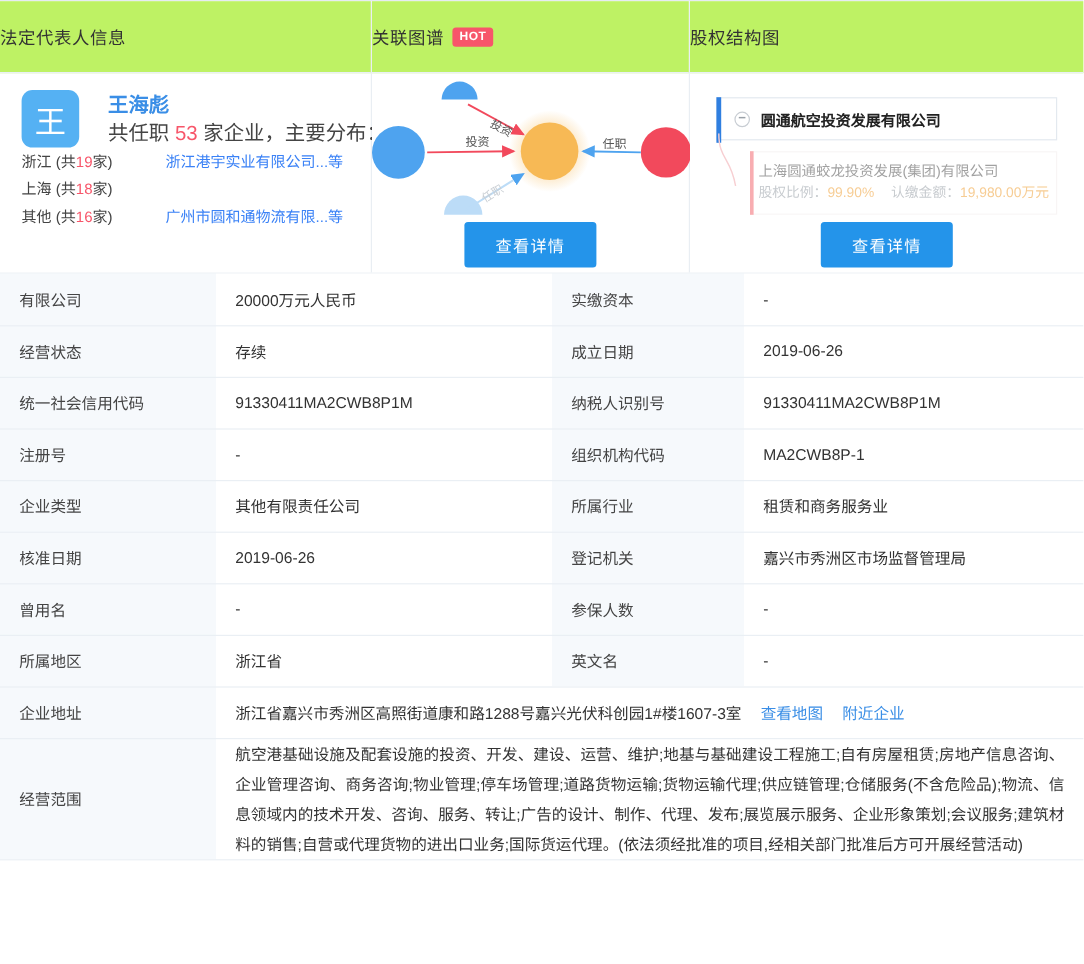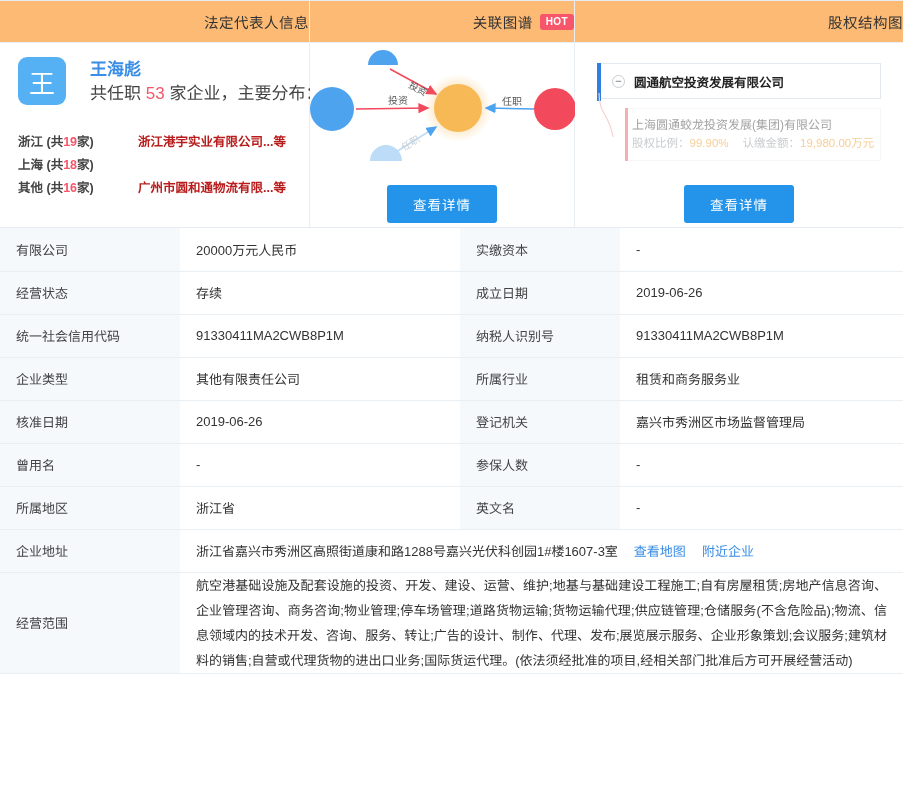--- a/index.html
+++ b/index.html
@@ -25,26 +25,26 @@
     position: relative;
     display: flex;
     flex-direction: column;
     background: #fff;
   }
   .panel.p1 { width: 310px; border-right: 1px solid #e9eef3; }
   .panel.p2 { width: 265px; border-right: 1px solid #e9eef3; }
   .panel.p3 { flex: 1; }
 
   .panel-head {
-    height: 42px;
-    background: #fdba74;
+    height: 60px;
+    background: #bef264;
     border-bottom: 1px solid #eaf0f6;
     display: flex;
     align-items: center;
-    justify-content: flex-end;
+    justify-content: flex-start;
     gap: 7px;
   }
   .panel-title {
     font-size: 14.5px;
     color: #333;
     letter-spacing: .5px;
   }
   .hot-badge {
     background: #f7566a;
     color: #fff;
@@ -78,31 +78,31 @@
     cursor: pointer;
   }
   .rep-sub {
     font-size: 17px;
     color: #444;
     margin-top: 4px;
     line-height: 17px;
     white-space: nowrap;
   }
   .rep-sub .cnt { color: #f7566a; }
-  .dist-list { margin-top: 26px; padding-left: 18px; font-weight: bold; }
+  .dist-list { margin-top: 1px; padding-left: 18px; }
   .dist-row {
     display: flex;
     font-size: 12.5px;
     line-height: 23px;
     color: #444;
     white-space: nowrap;
   }
   .dist-region { width: 120px; flex: 0 0 120px; }
   .dist-region .num { color: #f7566a; }
-  .dist-comp { color: #b91c1c; }
+  .dist-comp { color: #3b82f6; }
 
   
   .graph-wrap { position: relative; width: 265px; height: 130px; }
   .graph-wrap svg { position: absolute; left: 0; top: 0; }
   .btn-primary {
     position: absolute;
     left: 50%;
     transform: translateX(-50%);
     bottom: 4px;
     background: #2494ea;
@@ -342,20 +342,26 @@
         <td class="label second">成立日期</td>
         <td class="value">2019-06-26</td>
       </tr>
       <tr>
         <td class="label">统一社会信用代码</td>
         <td class="value first">91330411MA2CWB8P1M</td>
         <td class="label second">纳税人识别号</td>
         <td class="value">91330411MA2CWB8P1M</td>
       </tr>
       <tr>
+        <td class="label">注册号</td>
+        <td class="value first">-</td>
+        <td class="label second">组织机构代码</td>
+        <td class="value">MA2CWB8P-1</td>
+      </tr>
+      <tr>
         <td class="label">企业类型</td>
         <td class="value first">其他有限责任公司</td>
         <td class="label second">所属行业</td>
         <td class="value">租赁和商务服务业</td>
       </tr>
       <tr>
         <td class="label">核准日期</td>
         <td class="value first">2019-06-26</td>
         <td class="label second">登记机关</td>
         <td class="value">嘉兴市秀洲区市场监督管理局</td>

